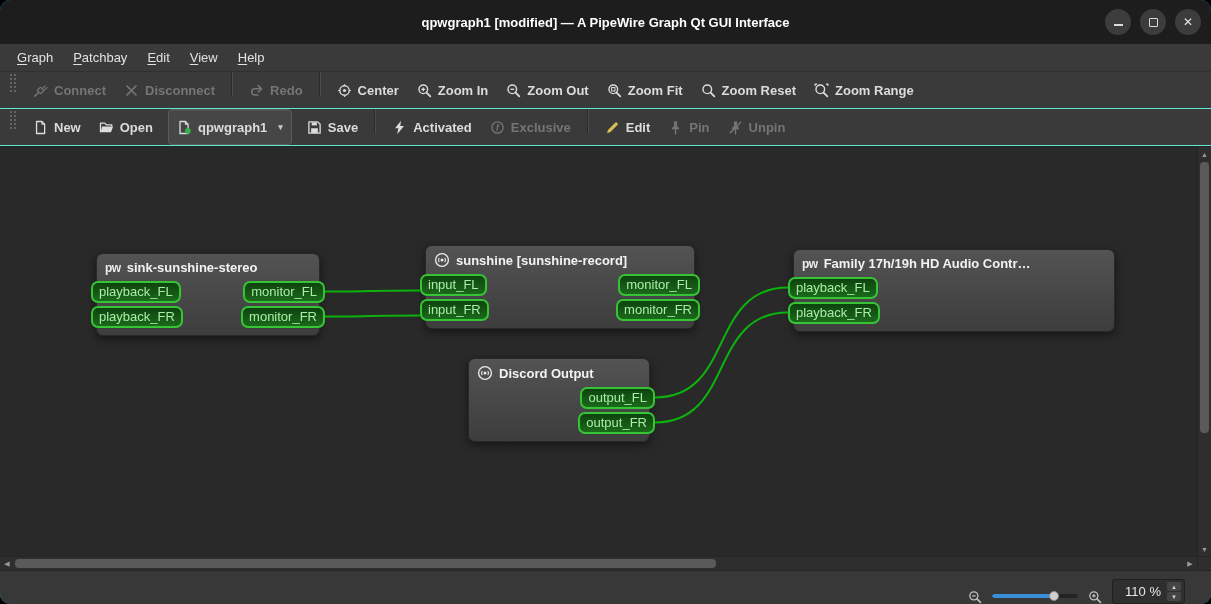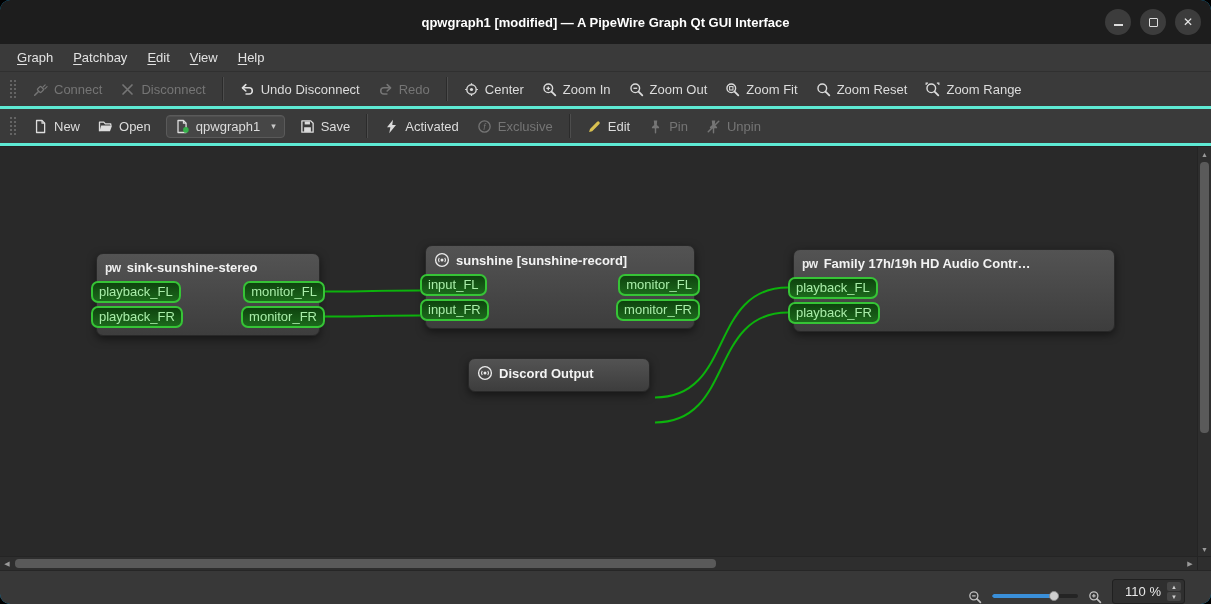--- a/index.html
+++ b/index.html
@@ -9,21 +9,21 @@
 .titlebar{height:44px;flex:0 0 44px;background:#1d1d1d;position:relative;display:flex;align-items:center;justify-content:center;}
 .title{color:#ffffff;font-size:13px;font-weight:bold;}
 .win-controls{position:absolute;right:10px;top:9px;display:flex;gap:9px;}
 .win-btn{width:26px;height:26px;border-radius:50%;background:#3c3c3c;color:#dcdcdc;display:flex;align-items:center;justify-content:center;}
 .glyph-min{width:9px;height:2px;background:#dcdcdc;display:block;margin-top:6px;}
 .glyph-max{width:9px;height:9px;border:1.5px solid #dcdcdc;display:block;border-radius:1px;}
 .glyph-close{font-size:12px;line-height:1;color:#e6e6e6;}
 .menubar{height:28px;flex:0 0 28px;background:#3a3a3a;display:flex;align-items:center;padding:11px 8px;gap:2px;border-bottom:1px solid #303030;}
 .menu-item{color:#e2e2e2;font-size:13px;padding:3px 9px;border-radius:3px;}
 .menu-item u{text-decoration:underline;text-underline-offset:2px;}
-.toolbar{height:37px;flex:0 0 37px;background:#3a3a3a;display:flex;align-items:center;padding:0 6px;border-bottom:3px solid #5eead4;}
+.toolbar{height:37px;flex:0 0 37px;background:#3a3a3a;display:flex;padding:0 6px;border-bottom:1px solid #5eead4;font-weight:bold;}
 .tb-handle{width:8px;height:22px;margin:0 7px 0 3px;background-image:radial-gradient(#646464 1px, transparent 1.3px);background-size:4px 4px;background-position:0 1px;}
 .tb-sep{width:2px;height:24px;margin:0 7px;border-left:1px solid #2b2b2b;border-right:1px solid #4d4d4d;}
 .tb-item{display:flex;align-items:center;gap:6px;padding:5px 9px;color:#dcdcdc;font-size:13px;border-radius:3px;white-space:nowrap;}
 .tb-item.disabled{color:#757575;}
 .tb-item .icon{display:flex;}
 .tb-item .icon svg{width:15px;height:15px;display:block;}
 .tb-item.combo{background:#464646;border:1px solid #5a5a5a;border-radius:4px;padding:3px 8px;margin:0 6px;box-shadow:inset 0 1px 0 rgba(255,255,255,0.06);}
 .combo-arrow{font-size:9px;color:#c8c8c8;margin-left:5px;}
 [data-name="toolbar-button-edit"] .icon{color:#d8c050;}
 .main{flex:1;position:relative;background:#292929;border-top:1px solid #232323;}
@@ -98,29 +98,20 @@
       </div>
       <div class="tb-item disabled" data-name="toolbar-button-disconnect">
         <span class="icon" data-name="disconnect-icon">
           <svg viewBox="0 0 16 16">
             <path d="M3.2 3.2 L12.8 12.8 M12.8 3.2 L3.2 12.8" fill="none" stroke="currentColor" stroke-width="1.8" stroke-linecap="round"></path>
           </svg>
         </span>
         <span class="tb-label" data-name="toolbar-label">Disconnect</span>
       </div>
       <div class="tb-sep" data-name="toolbar-separator"></div>
-      <div class="tb-item" data-name="toolbar-button-undo-disconnect">
-        <span class="icon" data-name="undo-icon">
-          <svg viewBox="0 0 16 16">
-            <path d="M3 6.2 H9.8 A3.3 3.3 0 0 1 9.8 12.8 H6.5" fill="none" stroke="currentColor" stroke-width="1.7" stroke-linecap="round"></path>
-            <path d="M6.2 2.8 L2.6 6.2 L6.2 9.6" fill="none" stroke="currentColor" stroke-width="1.7" stroke-linecap="round" stroke-linejoin="round"></path>
-          </svg>
-        </span>
-        <span class="tb-label" data-name="toolbar-label">Undo Disconnect</span>
-      </div>
       <div class="tb-item disabled" data-name="toolbar-button-redo">
         <span class="icon" data-name="redo-icon">
           <svg viewBox="0 0 16 16">
             <g transform="translate(16 0) scale(-1 1)">
               <path d="M3 6.2 H9.8 A3.3 3.3 0 0 1 9.8 12.8 H6.5" fill="none" stroke="currentColor" stroke-width="1.7" stroke-linecap="round"></path>
               <path d="M6.2 2.8 L2.6 6.2 L6.2 9.6" fill="none" stroke="currentColor" stroke-width="1.7" stroke-linecap="round" stroke-linejoin="round"></path>
             </g>
           </svg>
         </span>
         <span class="tb-label" data-name="toolbar-label">Redo</span>
@@ -338,20 +329,28 @@
           <div class="node-header" data-name="node-header">
             <span class="icon" data-name="speaker-icon">
               <svg viewBox="0 0 18 18">
                 <circle cx="9" cy="9" r="7.2" fill="none" stroke="currentColor" stroke-width="1.5"></circle>
                 <circle cx="9" cy="9" r="1.7" fill="currentColor"></circle>
                 <path d="M5.9 6.6 A4.1 4.1 0 0 0 5.9 11.4 M12.1 6.6 A4.1 4.1 0 0 1 12.1 11.4" fill="none" stroke="currentColor" stroke-width="1.2"></path>
               </svg>
             </span>
             <span class="node-title" data-name="node-title">Discord Output</span>
           </div>
+          <div class="port-row" data-name="port-row">
+            <span></span>
+            <span class="port right" data-name="port-output_FL">output_FL</span>
+          </div>
+          <div class="port-row" data-name="port-row">
+            <span></span>
+            <span class="port right" data-name="port-output_FR">output_FR</span>
+          </div>
         </div>
       </div>
     <div class="vscroll" data-name="vertical-scrollbar">
       <div class="scroll-arrow" data-name="scroll-up-arrow">▲</div>
       <div class="vtrack" data-name="vertical-scrollbar-track">
         <div class="vthumb" data-name="vertical-scrollbar-thumb"></div>
       </div>
       <div class="scroll-arrow" data-name="scroll-down-arrow">▼</div>
     </div>
     <div class="hscroll" data-name="horizontal-scrollbar">

